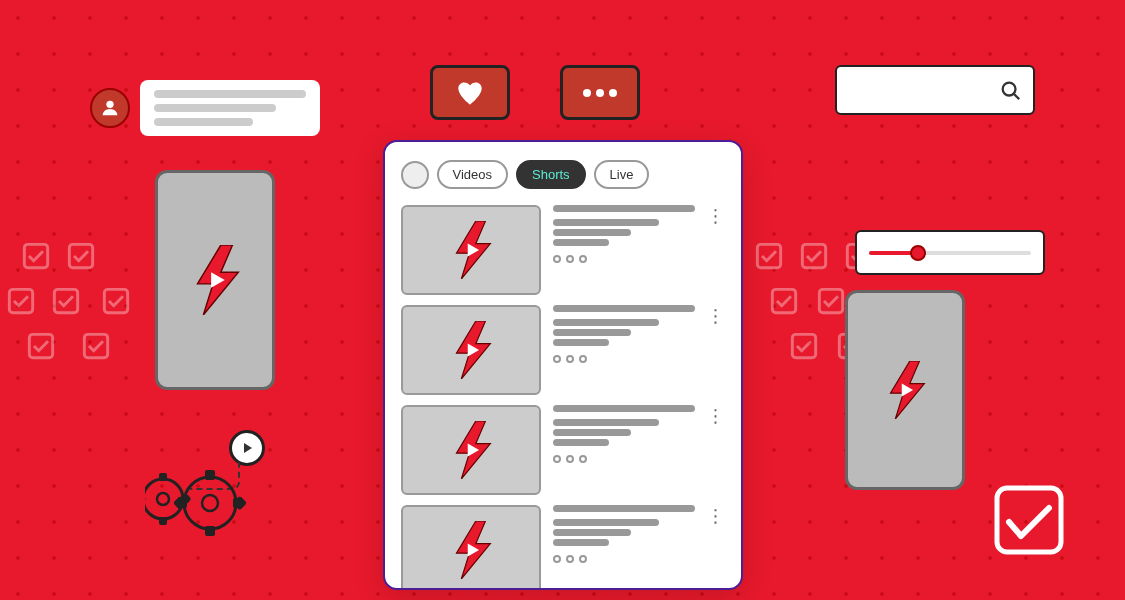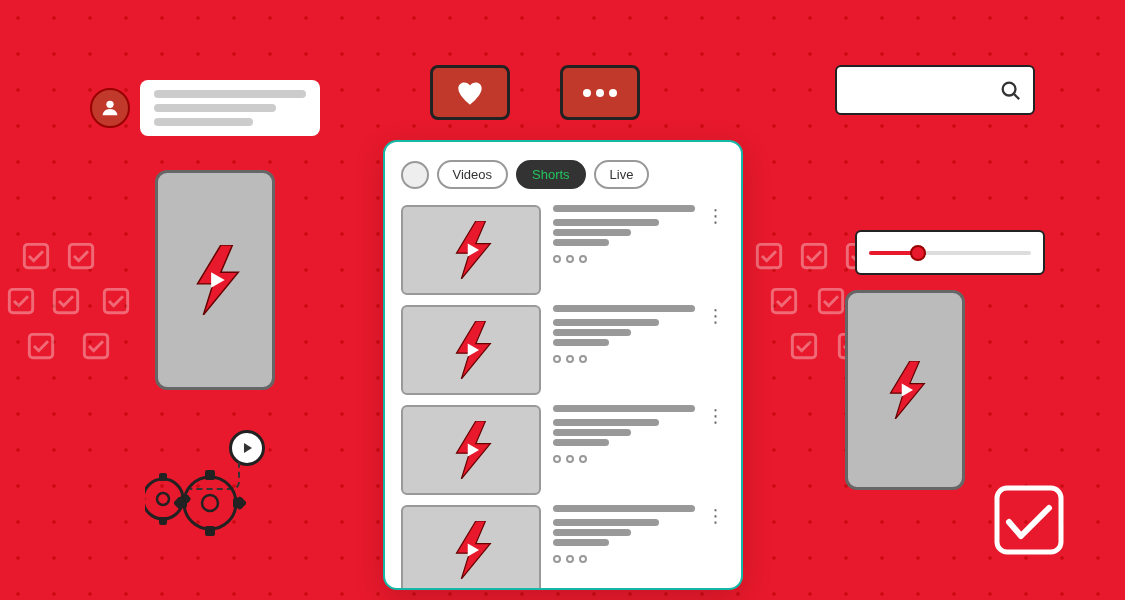--- a/index.html
+++ b/index.html
@@ -233,21 +233,21 @@
     }
 
     
     .main-panel {
       position: absolute;
       top: 140px;
       left: 50%;
       transform: translateX(-50%);
       width: 360px;
       background: white;
-      border: 2px solid #14b8a6;
+      border: 2px solid #4c1d95;
       border-radius: 14px;
       padding: 18px 16px;
       z-index: 20;
       box-shadow: 0 8px 30px rgba(0,0,0,0.15);
       max-height: 450px;
       overflow: hidden;
     }
 
     
     .tab-bar {
@@ -263,21 +263,21 @@
       border: 2px solid #999;
       font-size: 13px;
       color: #333;
       background: white;
       cursor: pointer;
       font-weight: 500;
     }
 
     .tab-pill.active {
       background: #333;
-      color: #22c55e;
+      color: #5eead4;
       border-color: #333;
     }
 
     .tab-placeholder {
       width: 28px;
       height: 28px;
       border-radius: 50%;
       border: 2px solid #999;
       background: #eee;
     }

